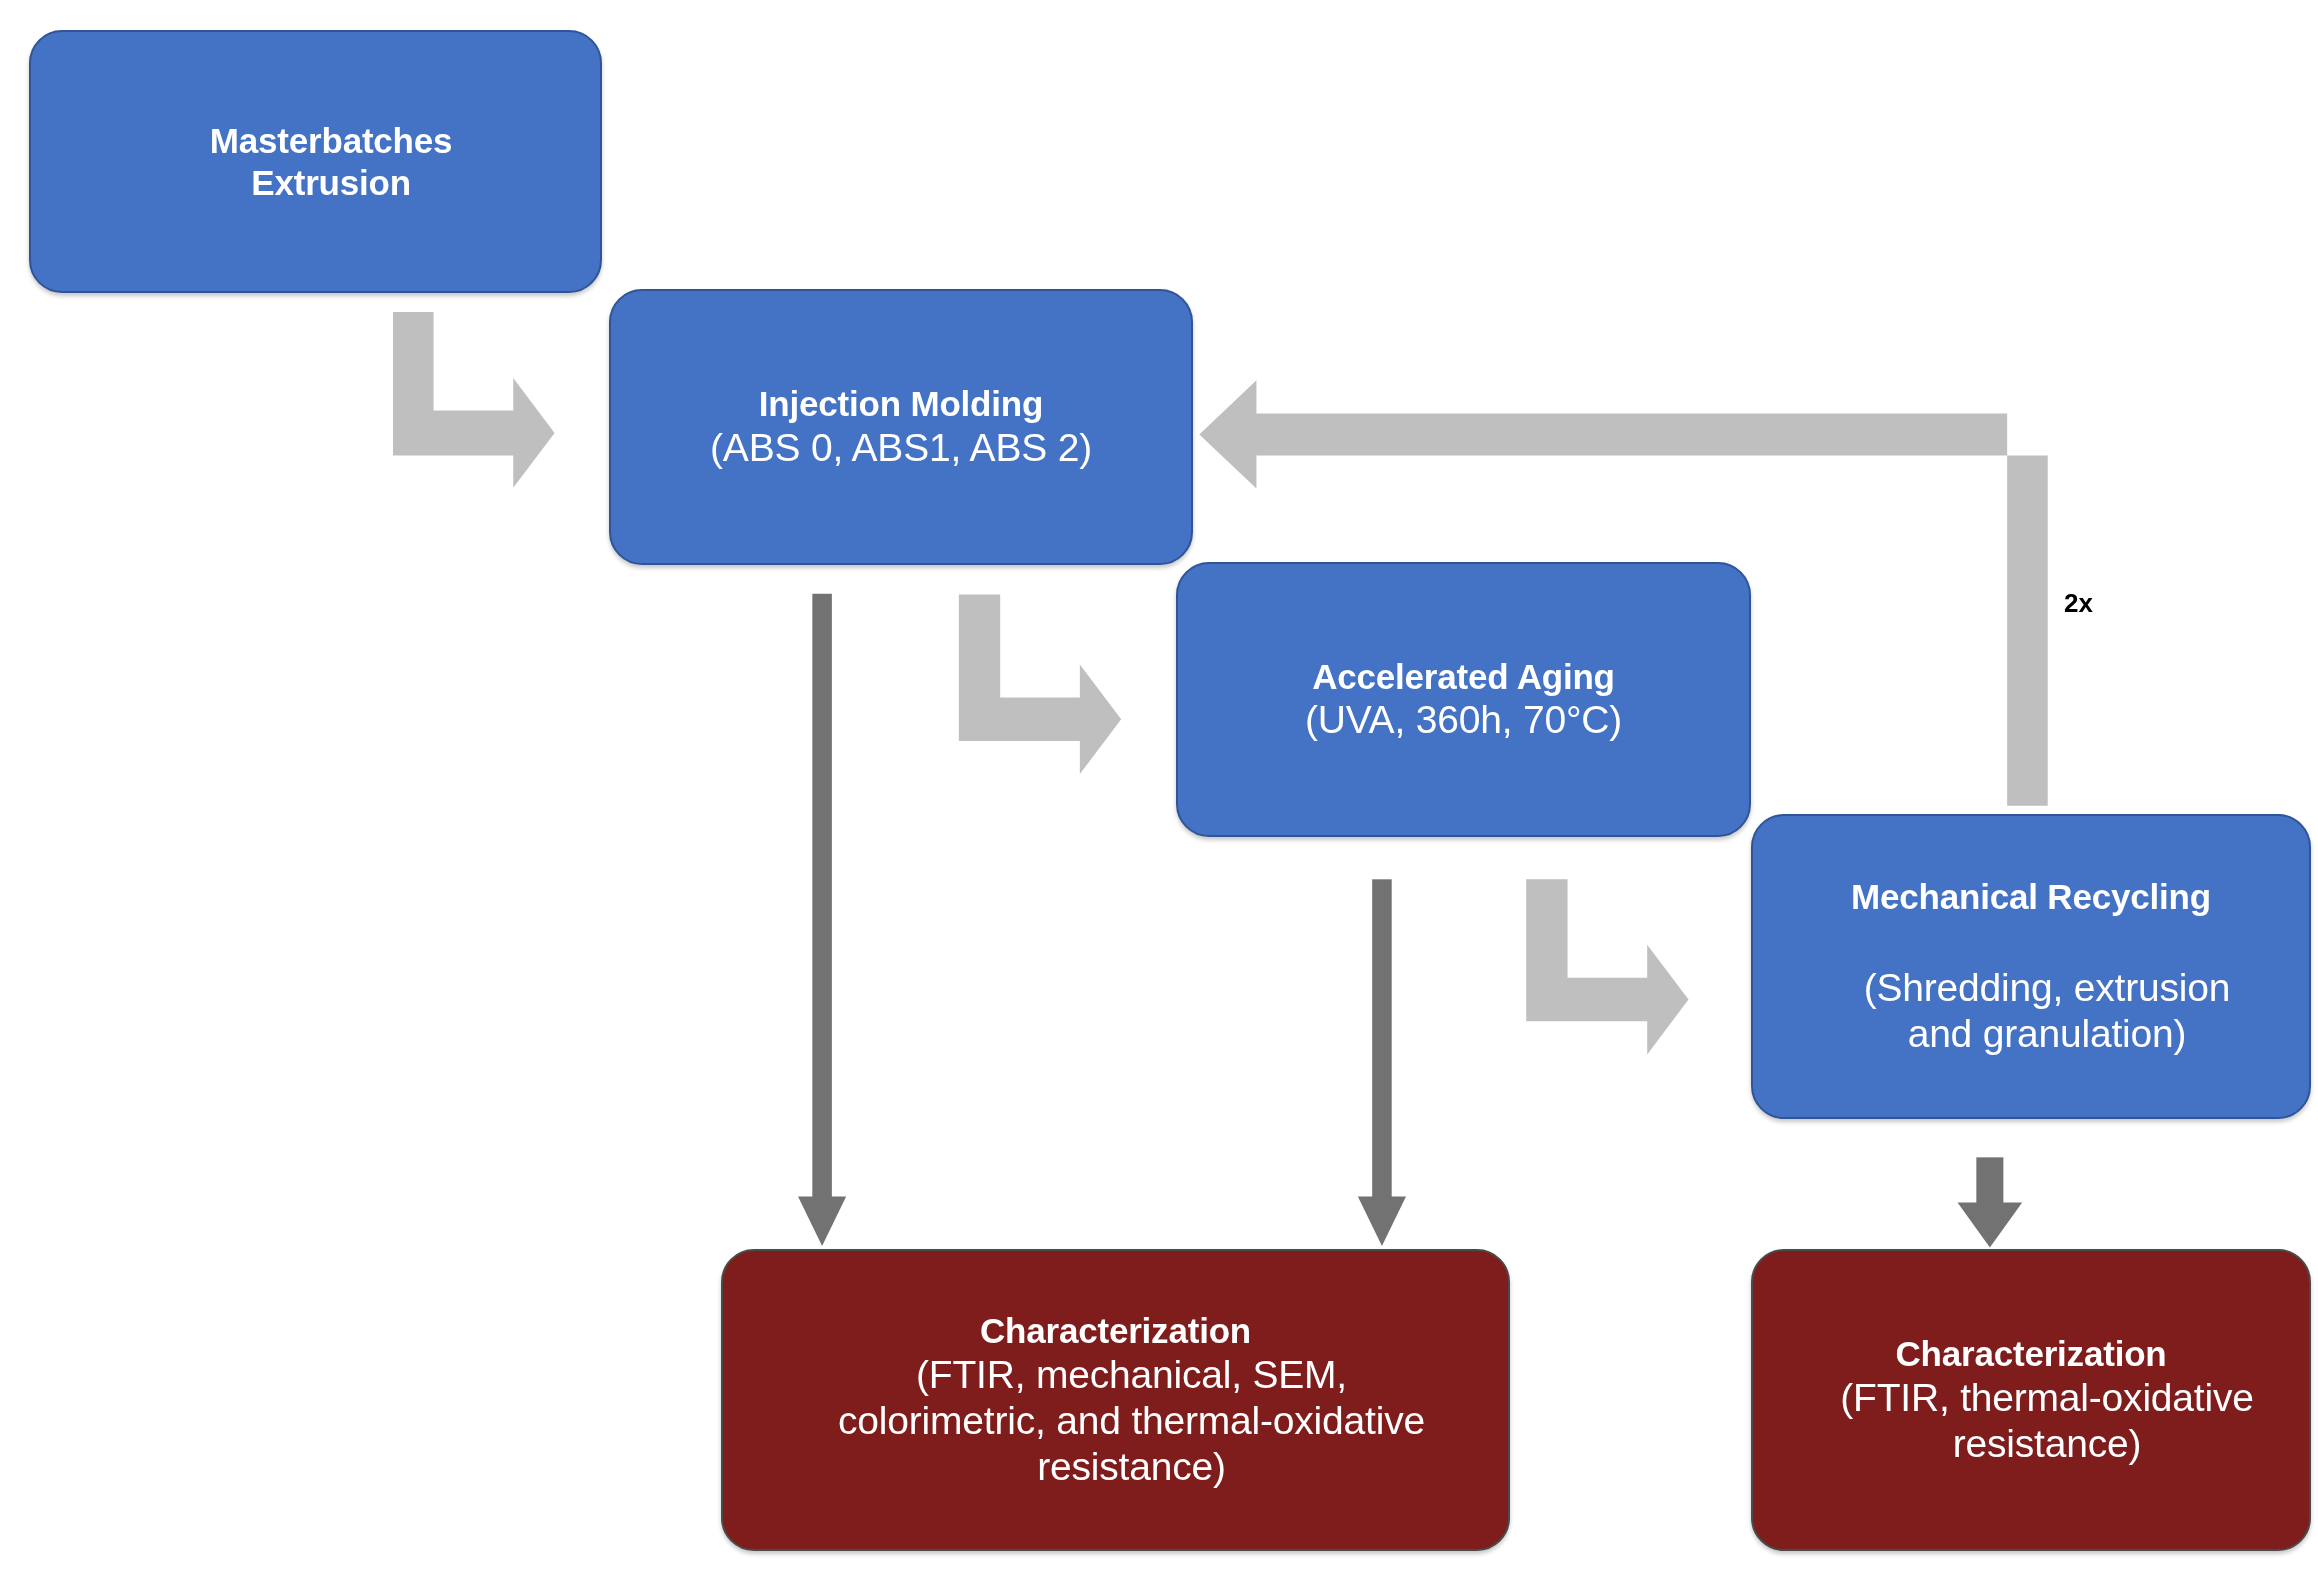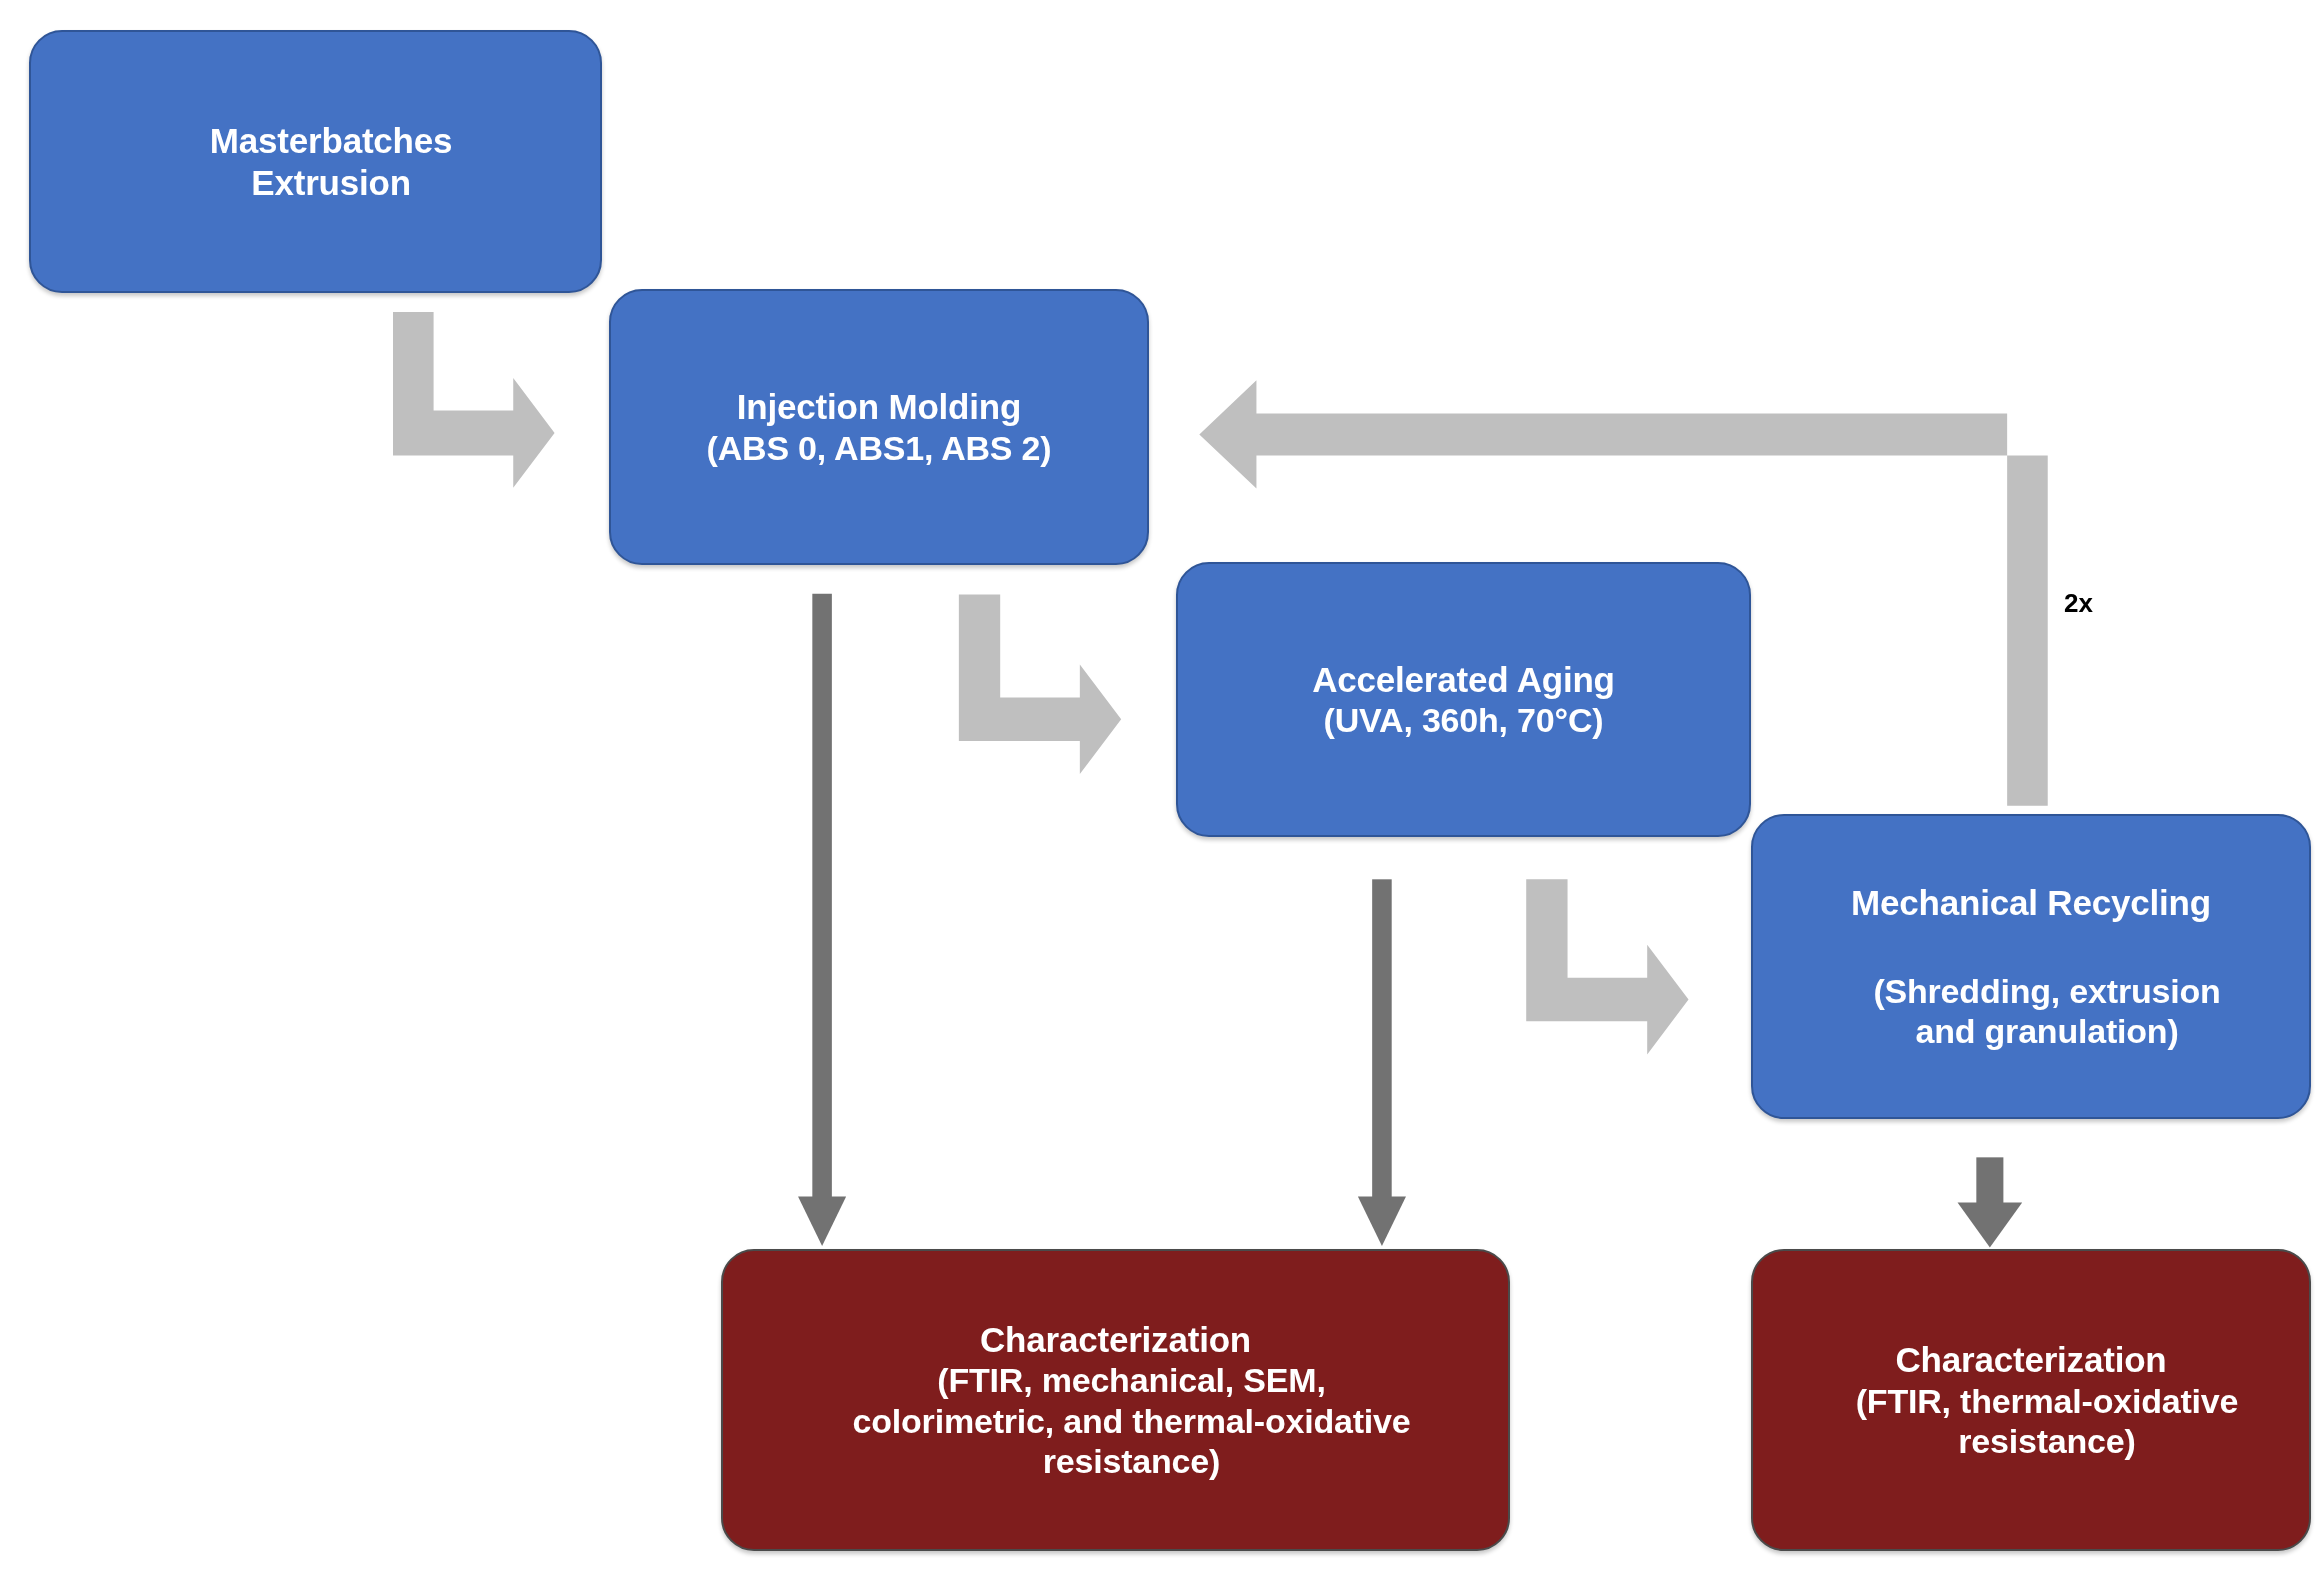--- a/index.html
+++ b/index.html
@@ -40,22 +40,22 @@
     background: #7f1d1d;
     border: 2.3px solid #4a4a4a;
     box-shadow: 0 3px 4.5px rgba(0,0,0,0.22);
   }
   .node .title {
     font-weight: bold;
     font-size: 35px;
     letter-spacing: -0.2px;
   }
   .node .sub {
-    font-weight: bold;
-    font-size: 34px;
+    font-weight: normal;
+    font-size: 39px;
     letter-spacing: -0.2px;
   }
   .node .title.two-line,
   .node .sub.two-line {
     white-space: pre-line;
     margin-left: 32px;
   }
 
   
   .arrow-layer {
@@ -104,21 +104,21 @@
       <rect x="2630" y="1540" width="36" height="68" fill="#727272"></rect>
       <polygon points="2605,1600 2691,1600 2648,1660" fill="#727272"></polygon>
     </g>
   </svg>
 
   <div class="node blue" style="left:28.6px; top:30px; width:573px; height:263px;">
     <div class="title two-line">Masterbatches
 Extrusion</div>
   </div>
 
-  <div class="node blue" style="left:609px; top:289px; width:540px; height:276px;">
+  <div class="node blue" style="left:609px; top:289px; width:584px; height:276px;">
     <div class="title">Injection Molding</div>
     <div class="sub">(ABS 0, ABS1, ABS 2)</div>
   </div>
 
   <div class="node blue" style="left:1176px; top:562px; width:575px; height:275px;">
     <div class="title">Accelerated Aging</div>
     <div class="sub">(UVA, 360h, 70°C)</div>
   </div>
 
   <div class="node blue" style="left:1751px; top:814px; width:560px; height:305px;gap:47px;">

